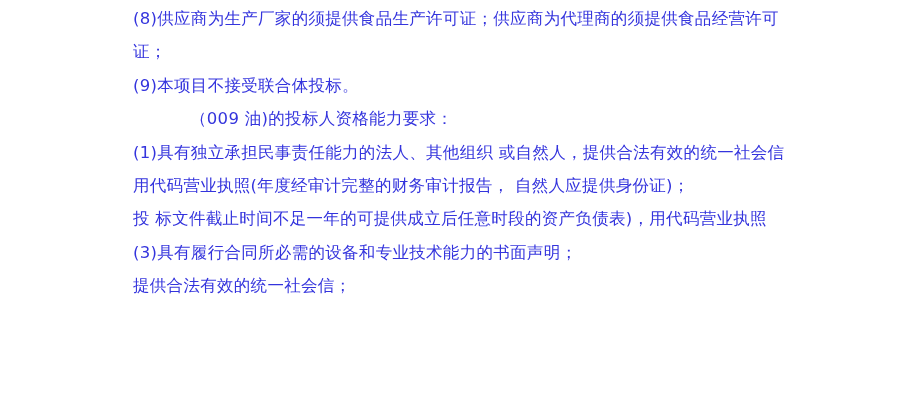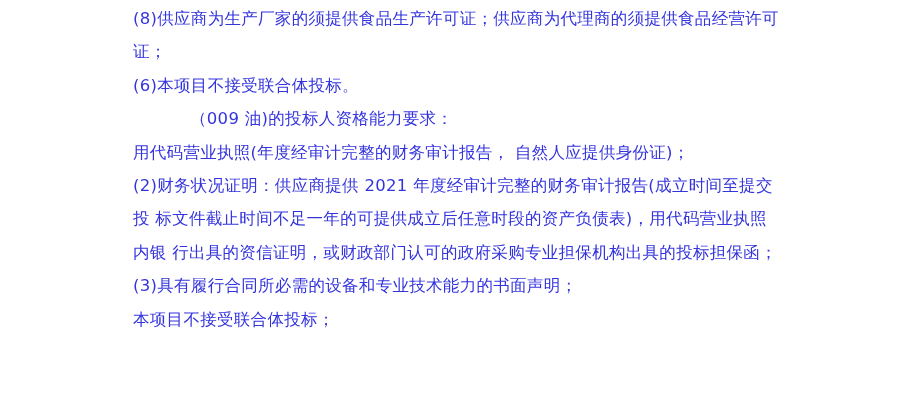--- a/index.html
+++ b/index.html
@@ -32,22 +32,21 @@
     padding-left: 57px;
   }
 </style>
 </head>
 <body>
 
 <div class="page">
   <div class="text-block" id="text-block" style="color: rgb(52, 52, 221);">
       <div class="line">(8)供应商为生产厂家的须提供食品生产许可证；供应商为代理商的须提供食品经营许可</div>
       <div class="line">证；</div>
-      <div class="line">(6)本项目不接受联合体投标。</div>
+      <div class="line">(9)本项目不接受联合体投标。</div>
       <div class="line indent">（009 油)的投标人资格能力要求：</div>
+      <div class="line">(1)具有独立承担民事责任能力的法人、其他组织 或自然人，提供合法有效的统一社会信</div>
       <div class="line">用代码营业执照(年度经审计完整的财务审计报告， 自然人应提供身份证)；</div>
-      <div class="line">(2)财务状况证明：供应商提供 2021 年度经审计完整的财务审计报告(成立时间至提交</div>
       <div class="line">投 标文件截止时间不足一年的可提供成立后任意时段的资产负债表)，用代码营业执照</div>
-      <div class="line">内银 行出具的资信证明，或财政部门认可的政府采购专业担保机构出具的投标担保函；</div>
       <div class="line">(3)具有履行合同所必需的设备和专业技术能力的书面声明；</div>
-      <div class="line">本项目不接受联合体投标；</div>
+      <div class="line">提供合法有效的统一社会信；</div>
     </div>
 </div>
 
 </body></html>

